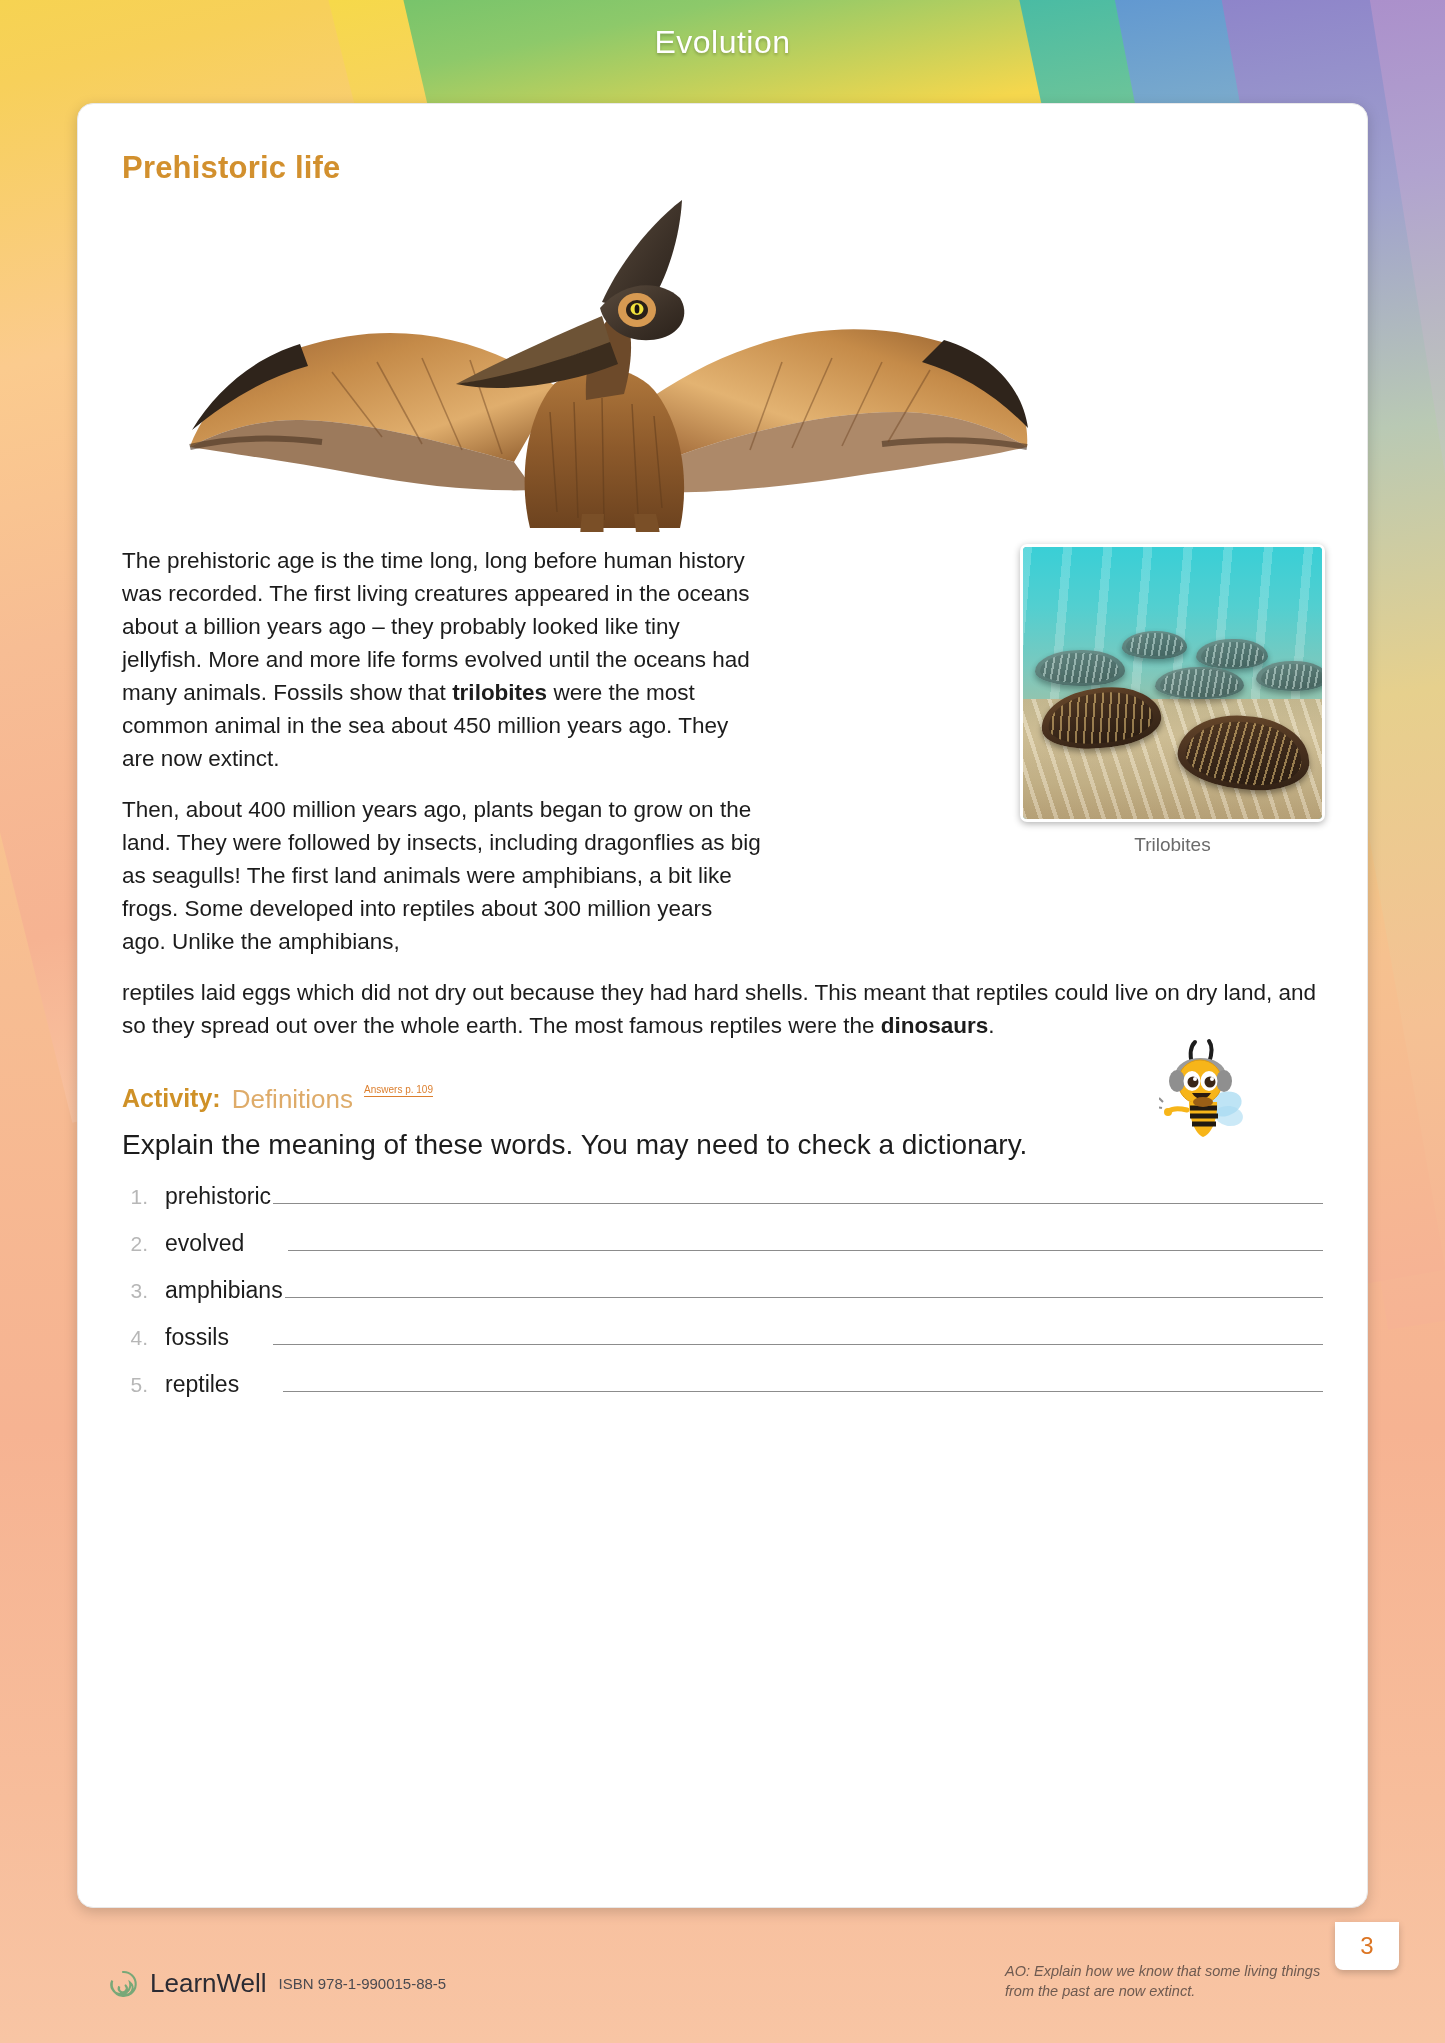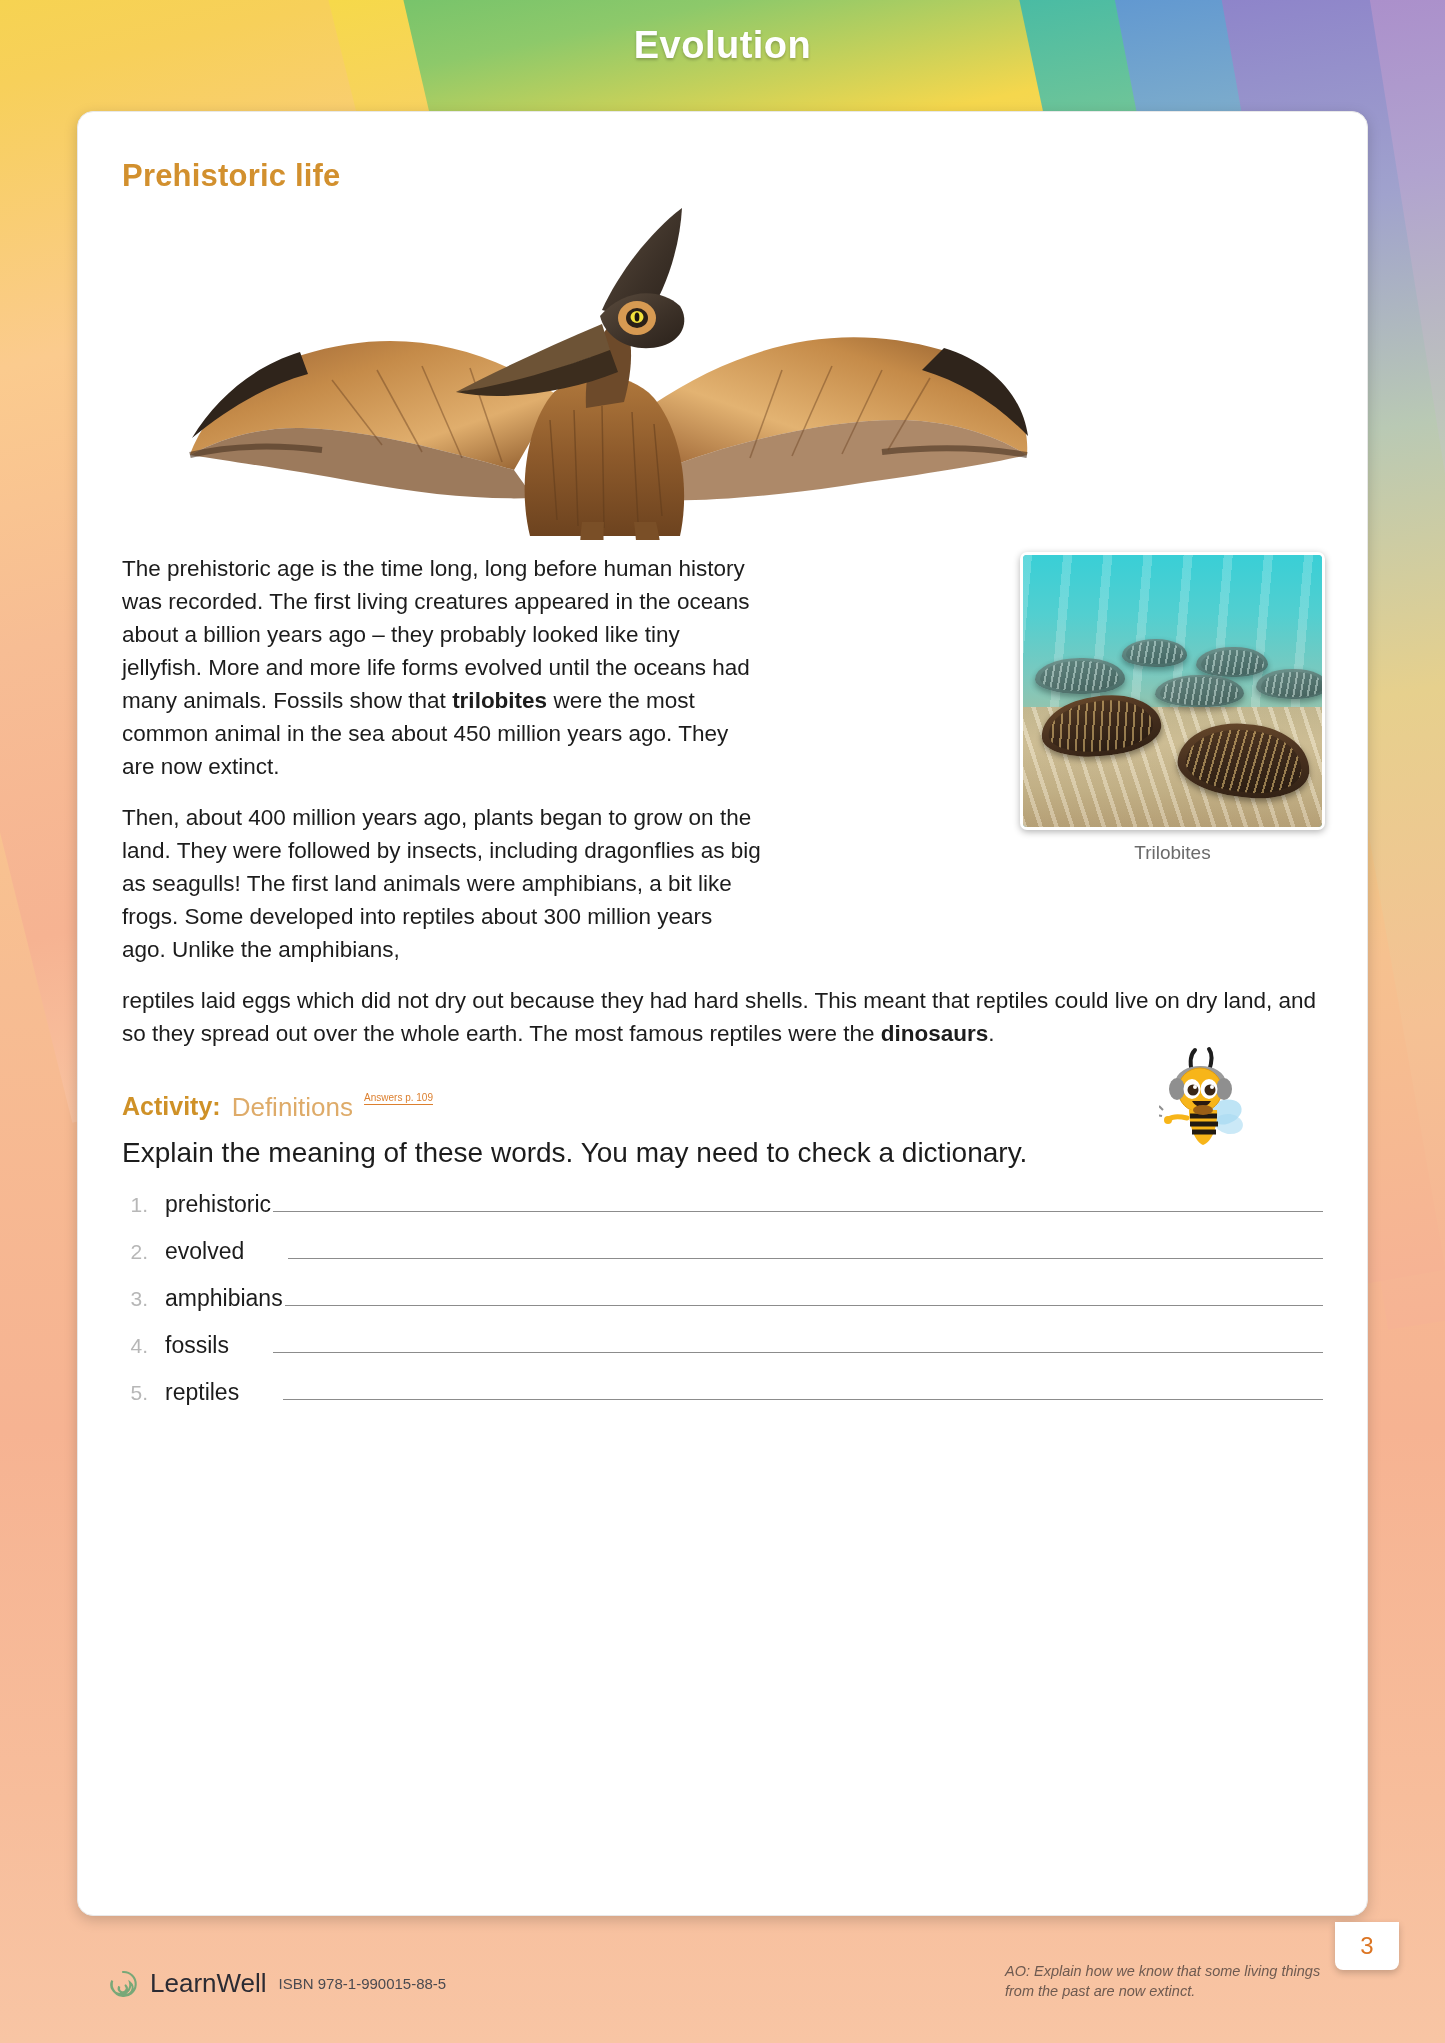--- a/index.html
+++ b/index.html
@@ -55,31 +55,31 @@
          transform: rotate(-8deg); }
 
   
   #title-bar {
     position: absolute;
     top: 24px; left: 0; right: 0;
     text-align: center;
     z-index: 6;
   }
   #title-bar .title {
-    font-size: 38px;
-    font-weight: bold;
+    font-size: 32px;
+    font-weight: normal;
     color: #ffffff;
     letter-spacing: .5px;
     text-shadow: 0 2px 3px rgba(0,0,0,.22);
   }
 
   
   #card {
     position: absolute;
-    left: 77px; top: 111px;
+    left: 77px; top: 103px;
     width: 1291px; height: 1805px;
     background: #ffffff;
     border-radius: 16px;
     border: 1px solid #e8e8e8;
     box-shadow: 0 4px 14px rgba(0,0,0,.18);
     z-index: 5;
     padding: 32px 44px 0 44px;
   }
 
   h1.section-title {

